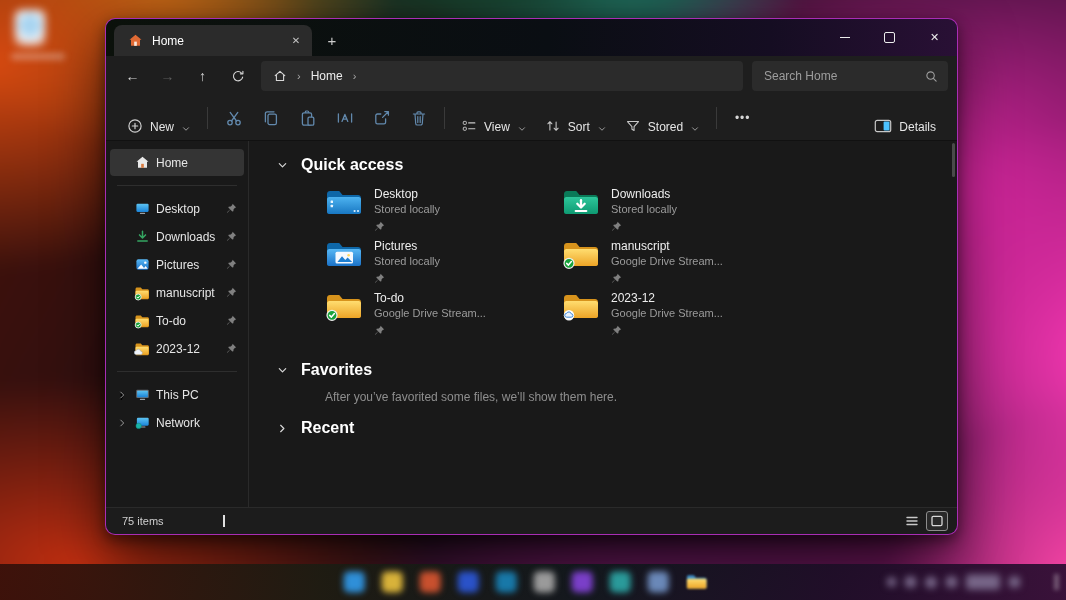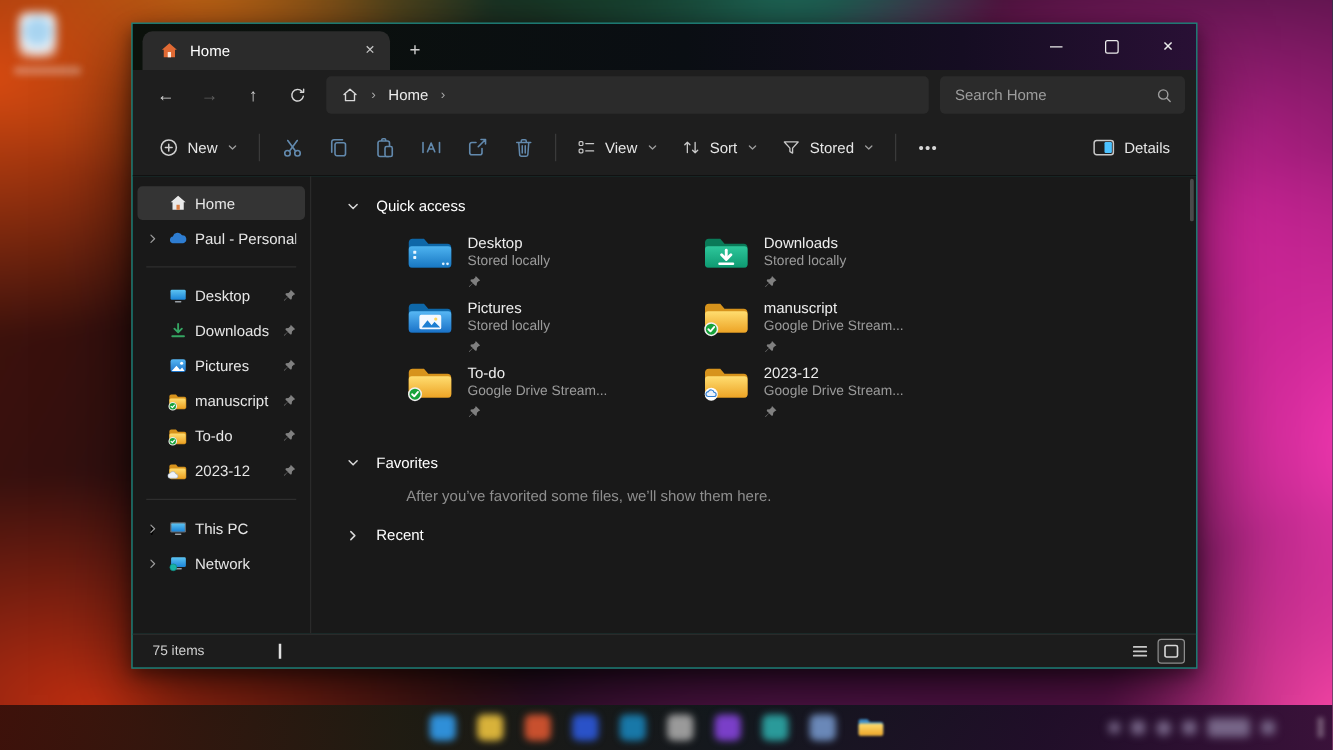--- a/index.html
+++ b/index.html
@@ -30,22 +30,22 @@
     background:linear-gradient(90deg,rgba(54,16,10,.93),rgba(28,28,18,.93) 30%,rgba(14,24,26,.93) 55%,rgba(28,14,38,.93) 78%,rgba(44,14,50,.93));}
   .tb-apps{position:absolute;left:50%;top:50%;transform:translate(-52%,-50%);display:flex;gap:17px;align-items:center;}
   .tb-app{width:21px;height:21px;border-radius:5px;filter:blur(3px);}
   .tb-app.explorer{filter:blur(.8px);background:none!important;width:22px;height:19px;}
   .tb-tray{position:absolute;right:46px;top:50%;transform:translateY(-50%);display:flex;gap:9px;align-items:center;filter:blur(3.5px);}
   .blob{background:#776688;border-radius:3px;}
   .b1{width:9px;height:9px;}.b2{width:11px;height:11px;}.b3{width:34px;height:15px;}.b4{width:12px;height:12px;border-radius:50%;}
   .desk-nub{position:absolute;right:7px;top:10px;width:5px;height:16px;background:rgba(255,255,255,.3);filter:blur(2px);}
 
   
-  .window{position:absolute;left:105px;top:18px;width:853px;height:517px;border-radius:0;overflow:hidden;
-    background:#0f766e;border:1px solid rgba(255,255,255,.08);
+  .window{position:absolute;left:105px;top:18px;width:853px;height:517px;border-radius:10px;overflow:hidden;
+    background:#a21caf;border:1px solid rgba(255,255,255,.08);
     box-shadow:0 22px 55px rgba(0,0,0,.6),0 5px 14px rgba(0,0,0,.45);
     display:flex;flex-direction:column;box-sizing:border-box;}
 
   .titlebar{height:37px;flex:0 0 auto;display:flex;align-items:flex-end;
     background:linear-gradient(90deg,#0b110b,#0a0e13 52%,#150d22 78%,#291035);}
   .tab{width:198px;height:31px;background:#2b2b2b;border-radius:8px 8px 0 0;margin-left:8px;
     display:flex;align-items:center;gap:8px;padding:0 6px 0 12px;box-sizing:border-box;}
   .tab-title{font-size:12px;color:#fff;}
   .tab-close{margin-left:auto;width:20px;height:20px;display:flex;align-items:center;justify-content:center;
     color:#c4c4c4;font-size:10px;border-radius:4px;}
@@ -63,39 +63,39 @@
   .crumbbar{flex:1;height:30px;background:#2b2b2b;border-radius:4px;margin:0 9px 0 6px;
     display:flex;align-items:center;gap:10px;padding:0 12px;font-size:12px;color:#ececec;}
   .crumb-sep{color:#aaa;font-size:11px;}
   .searchbar{width:196px;height:30px;background:#2b2b2b;border-radius:4px;display:flex;align-items:center;
     padding:0 10px;box-sizing:border-box;}
   .searchbar input{flex:1;min-width:0;background:none;border:none;outline:none;color:#d6d6d6;font-size:12px;font-family:inherit;}
   .searchbar input::placeholder{color:#9d9d9d;}
 
   .toolbar{height:44px;flex:0 0 auto;display:flex;align-items:center;background:#1e1e1e;
     border-bottom:1px solid #111;padding:0 12px;}
-  .tbtn{display:flex;align-items:center;gap:7px;height:32px;padding:0 9px;border-radius:4px;color:#e6e6e6;font-size:12px;}
+  .tbtn{display:flex;align-items:flex-end;gap:7px;height:32px;padding:0 9px;border-radius:4px;color:#e6e6e6;font-size:12px;}
   .tb-ico{width:37px;height:32px;display:flex;align-items:center;justify-content:center;border-radius:4px;}
   .tb-sep{width:1px;height:22px;background:#3a3a3a;margin:0 7px;}
   .more-dots{font-size:12px;color:#d6d6d6;letter-spacing:1px;}
   .details-btn{margin-left:auto;}
 
   .main{flex:1;display:flex;min-height:0;background:#191919;}
   .sidebar{width:143px;flex:0 0 auto;border-right:1px solid #2a2a2a;padding-top:7px;box-sizing:border-box;}
   .side-item{height:27px;margin:1px 4px;border-radius:4px;display:flex;align-items:center;gap:5px;
     padding:0 7px 0 5px;font-size:12px;color:#e6e6e6;}
   .side-item.sel{background:#343434;}
   .chev-slot{width:13px;flex:0 0 auto;display:flex;align-items:center;justify-content:center;}
   .si-icon{width:18px;flex:0 0 auto;display:flex;align-items:center;justify-content:center;}
   .si-label{white-space:nowrap;overflow:hidden;}
   .si-pin{margin-left:auto;flex:0 0 auto;display:flex;opacity:.8;}
   .side-div{height:1px;background:#2e2e2e;margin:9px 11px;}
 
   .content{flex:1;padding:13px 6px 0 26px;position:relative;min-width:0;}
-  .sec-head{display:flex;align-items:center;gap:12px;height:22px;color:#fff;font-size:12px;font-weight:normal;}
+  .sec-head{display:flex;align-items:center;gap:12px;height:22px;color:#fff;font-size:16px;font-weight:bold;}
   .sec-chev{width:14px;height:14px;display:flex;align-items:center;justify-content:center;}
   .qa-grid{display:grid;grid-template-columns:237px 237px;margin:9px 0 4px 50px;}
   .qa-item{display:flex;gap:11px;height:50px;padding-top:2px;}
   .qa-icon{width:38px;height:31px;flex:0 0 auto;}
   .qa-text{display:flex;flex-direction:column;min-width:0;}
   .qa-name{font-size:12px;color:#ededed;line-height:15px;white-space:nowrap;}
   .qa-sub{font-size:11px;color:#9b9b9b;line-height:14px;white-space:nowrap;}
   .qa-pin{margin-top:2px;opacity:.8;}
   .fav-hint{margin:9px 0 13px 50px;font-size:12px;color:#8e8e8e;}
   .scrollbar{position:absolute;right:2px;top:2px;width:3px;height:34px;border-radius:2px;background:#4a4a4a;}
@@ -290,33 +290,20 @@
       <div class="side-item sel">
         <span class="chev-slot"></span>
         <span class="si-icon">
           <svg width="15" height="15" viewBox="0 0 16 16">
               <path d="M8 1.8 14.4 7.3h-1.6v6.4h-9.6V7.3H1.6z" fill="#e9e9e9"></path>
               <rect x="6.6" y="9.4" width="2.8" height="4.3" fill="#d97c42"></rect>
             </svg>
         </span>
         <span class="si-label">Home</span>
       </div>
-      <div class="side-item">
-        <span class="chev-slot">
-          <svg width="10" height="10" viewBox="0 0 12 12">
-              <path d="M4.5 2.5 8 6l-3.5 3.5" stroke="#9a9a9a" stroke-width="1.2" fill="none" stroke-linecap="round" stroke-linejoin="round"></path>
-            </svg>
-        </span>
-        <span class="si-icon">
-          <svg width="16" height="16" viewBox="0 0 16 16">
-              <path d="M4.1 11.6a2.8 2.8 0 0 1 .3-5.5 3.9 3.9 0 0 1 7.2-.9 3.2 3.2 0 0 1 1 6.3z" fill="#2e7dd1"></path>
-            </svg>
-        </span>
-        <span class="si-label">Paul - Personal</span>
-      </div>
 
       <div class="side-div"></div>
 
       <div class="side-item">
         <span class="chev-slot"></span>
         <span class="si-icon">
           <svg width="15" height="15" viewBox="0 0 16 16">
               <rect x="1.5" y="3" width="13" height="8.6" rx="1.2" fill="url(#gscr)"></rect>
               <rect x="5.2" y="12.6" width="5.6" height="1.3" rx=".6" fill="#9aa0a6"></rect>
             </svg>

